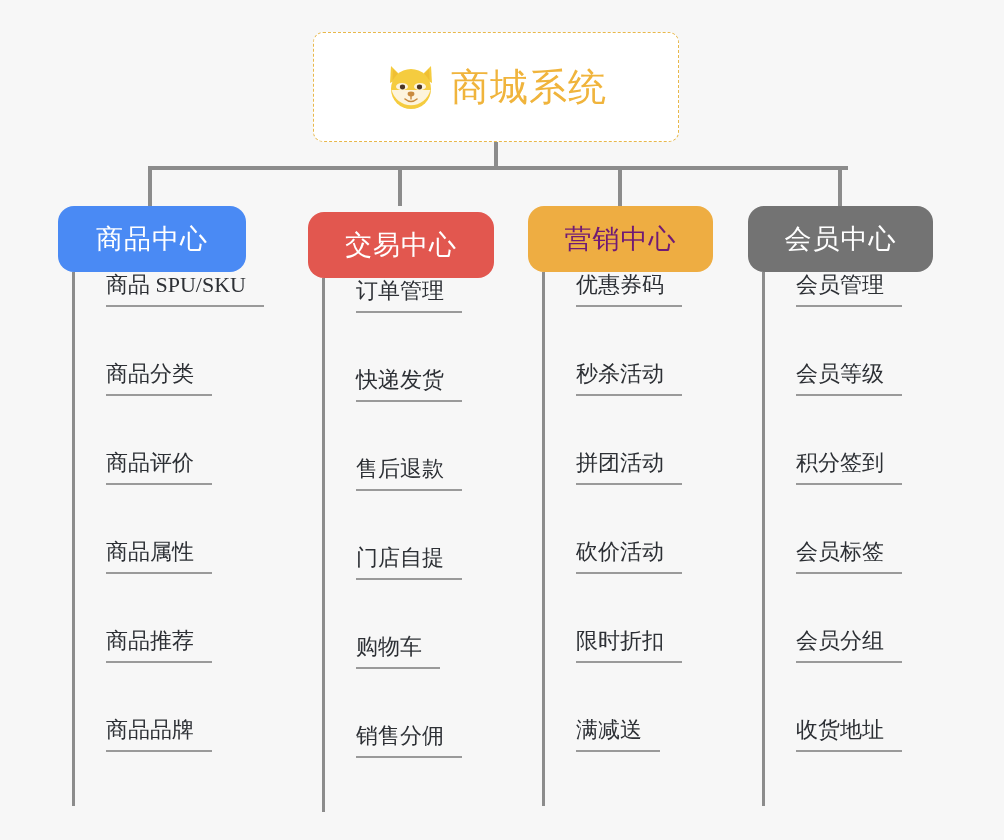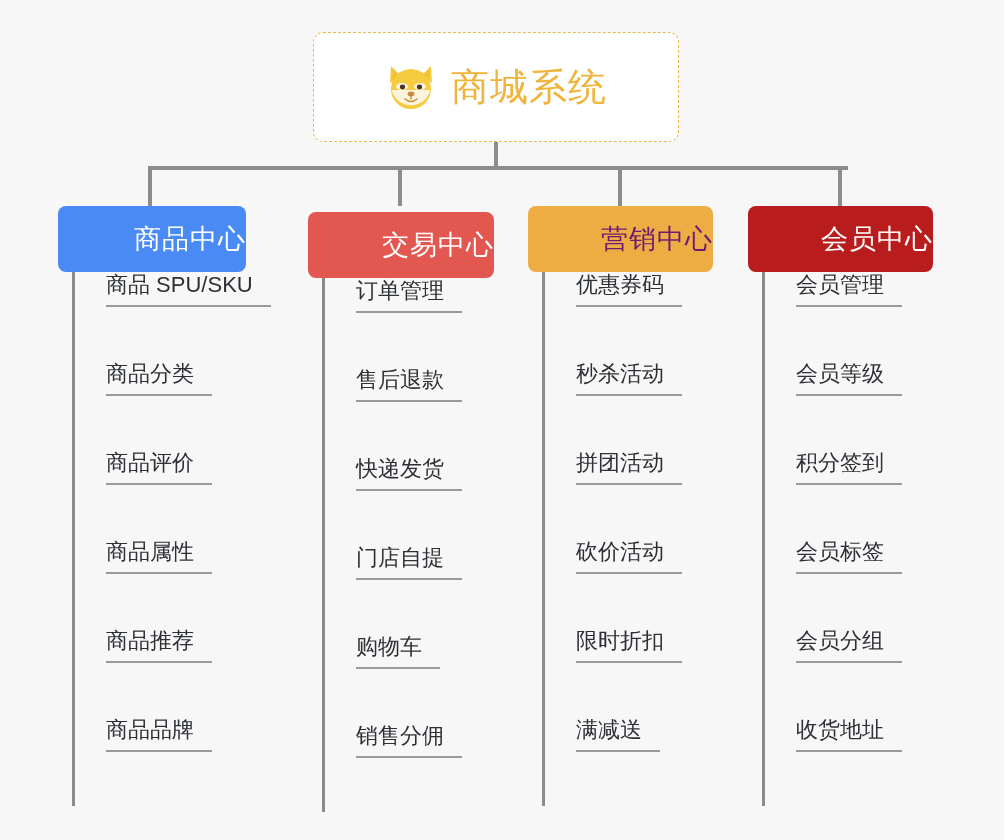--- a/index.html
+++ b/index.html
@@ -11,20 +11,21 @@
     width: 1004px;
     height: 840px;
     background: #f7f7f7;
     font-family: "Liberation Sans", "DejaVu Sans", sans-serif;
     overflow: hidden;
   }
   #mindmap {
     position: relative;
     width: 928px;
     height: 840px;
+    font-family: Liberation Serif, serif;
   }
 
   
   .root-node {
     position: absolute;
     left: 313px;
     top: 32px;
     width: 366px;
     height: 110px;
     box-sizing: border-box;
@@ -82,24 +83,24 @@
     position: absolute;
     top: 206px;
   }
   .branch.b1 { left: 58px;  width: 188px; }
   .branch.b2 { left: 308px; width: 186px; margin-top: 6px; }
   .branch.b3 { left: 528px; width: 185px; }
   .branch.b4 { left: 748px; width: 185px; }
 
   .branch-header {
     height: 66px;
-    border-radius: 8px;
+    border-radius: 16px;
     display: flex;
     align-items: center;
-    justify-content: flex-end;
+    justify-content: center;
     color: #ffffff;
     font-size: 27px;
     letter-spacing: 1px;
     box-sizing: border-box;
   }
 
   
   .leaf-list {
     position: relative;
     margin-left: 14px;
@@ -183,24 +184,24 @@
 
   <div class="branch b2">
     <div class="branch-header" style="background: rgb(226, 87, 79); color: rgb(255, 255, 255);">
       <span>交易中心</span>
     </div>
     <div class="leaf-list">
       <div class="leaf-item">
         <span class="leaf-label">订单管理</span>
       </div>
       <div class="leaf-item">
+        <span class="leaf-label">快递发货</span>
+      </div>
+      <div class="leaf-item">
         <span class="leaf-label">售后退款</span>
-      </div>
-      <div class="leaf-item">
-        <span class="leaf-label">快递发货</span>
       </div>
       <div class="leaf-item">
         <span class="leaf-label">门店自提</span>
       </div>
       <div class="leaf-item">
         <span class="leaf-label">购物车</span>
       </div>
       <div class="leaf-item">
         <span class="leaf-label">销售分佣</span>
       </div>
@@ -227,21 +228,21 @@
       <div class="leaf-item">
         <span class="leaf-label">限时折扣</span>
       </div>
       <div class="leaf-item">
         <span class="leaf-label">满减送</span>
       </div>
     </div>
   </div>
 
   <div class="branch b4">
-    <div class="branch-header" style="background: #b91c1c; color: rgb(255, 255, 255);">
+    <div class="branch-header" style="background: #737373; color: rgb(255, 255, 255);">
       <span>会员中心</span>
     </div>
     <div class="leaf-list">
       <div class="leaf-item">
         <span class="leaf-label">会员管理</span>
       </div>
       <div class="leaf-item">
         <span class="leaf-label">会员等级</span>
       </div>
       <div class="leaf-item">

